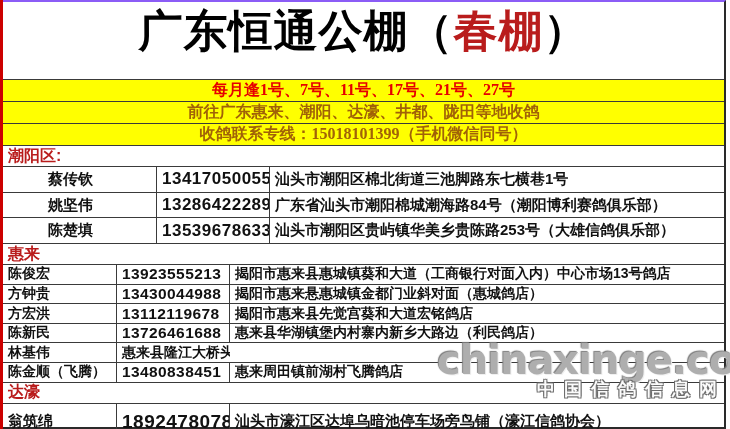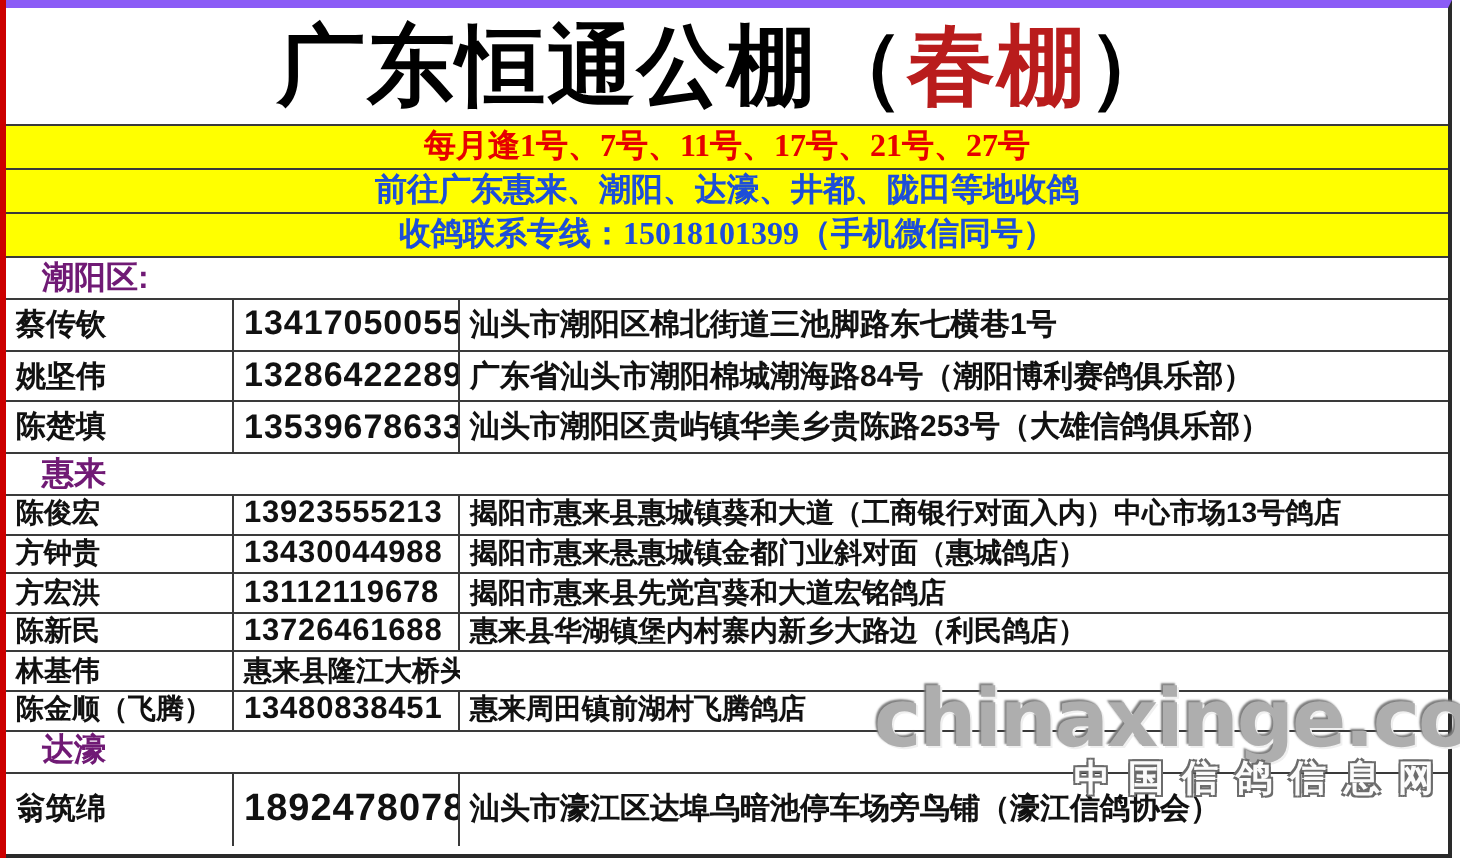--- a/index.html
+++ b/index.html
@@ -4,47 +4,47 @@
 <style>
   * { margin:0; padding:0; box-sizing:border-box; }
   html,body { background:#ffffff; }
   .page {
     width:730px; height:429px; position:relative; overflow:hidden;
     background:#ffffff; border-left:3px solid #cc0000;
     font-family:"Liberation Sans", sans-serif;
   }
   .sheet {
     height:100%; margin-right:4px;
-    border-top:4px solid #8b5cf6; border-right:2px solid #2a2a2a; border-bottom:2px solid #2a2a2a;
+    border-top:2px solid #8b5cf6; border-right:2px solid #2a2a2a; border-bottom:2px solid #2a2a2a;
   }
   .title-row {
     height:58px; display:flex; align-items:center; justify-content:center;
     font-family:"Liberation Serif", serif; font-weight:bold; font-size:44px; color:#000;
     letter-spacing:1px; white-space:nowrap;
   }
   .title-highlight { color:#b91c1c; }
   .band {
     height:22px; background:#ffff00; border-top:1.5px solid #3a3a3a;
     display:flex; align-items:center; justify-content:center;
-    font-family:"Liberation Serif", serif; font-weight:bold; font-size:16px; color:#1d4ed8;
+    font-family:"Liberation Serif", serif; font-weight:bold; font-size:16px; color:#a16207;
     white-space:nowrap;
   }
-  .band.red { color:#e60000; }
+  .band.red { color:#e60000;margin-top:19px; }
   .section-row {
-    border-top:1.5px solid #3a3a3a; color:#701a75; font-weight:bold; font-size:16px;
-    padding-left:18px; display:flex; align-items:center; white-space:nowrap;
+    border-top:1.5px solid #3a3a3a; color:#b91c1c; font-weight:bold; font-size:16px;
+    padding-left:5px; display:flex; align-items:center; white-space:nowrap;
   }
   .sec-1 { height:21px; }
   .data-row {
     display:grid; grid-template-columns:114px 113px 1fr;
     border-top:1.5px solid #3a3a3a; font-weight:bold; color:#111; white-space:nowrap;
   }
   .data-row > div { display:flex; align-items:center; padding:0 5px; overflow:hidden; }
   .cell-name, .cell-phone { border-right:1.5px solid #3a3a3a; }
-  .row-lg { height:25.7px; font-size:15px; }
+  .row-lg { height:25.7px; font-size:15px;padding-left:40px; }
   .row-lg .cell-phone { font-size:17px; letter-spacing:0.5px; }
   .row-sm { height:19.6px; font-size:14px; }
   .row-sm .cell-phone { font-size:15.5px; letter-spacing:0.4px; }
   .row-last { height:37px; font-size:15px; }
   .row-last .cell-phone { font-size:19px; letter-spacing:0.5px; }
   .wm1 {
     position:absolute; left:434px; top:337px;
     font-family:"DejaVu Sans", sans-serif; font-weight:bold; font-size:40px;
     color:#aeaeae; letter-spacing:-1px;
     text-shadow:1px 1px 0 #f0f0f0, -1px -1px 1px #7d7d7d;

